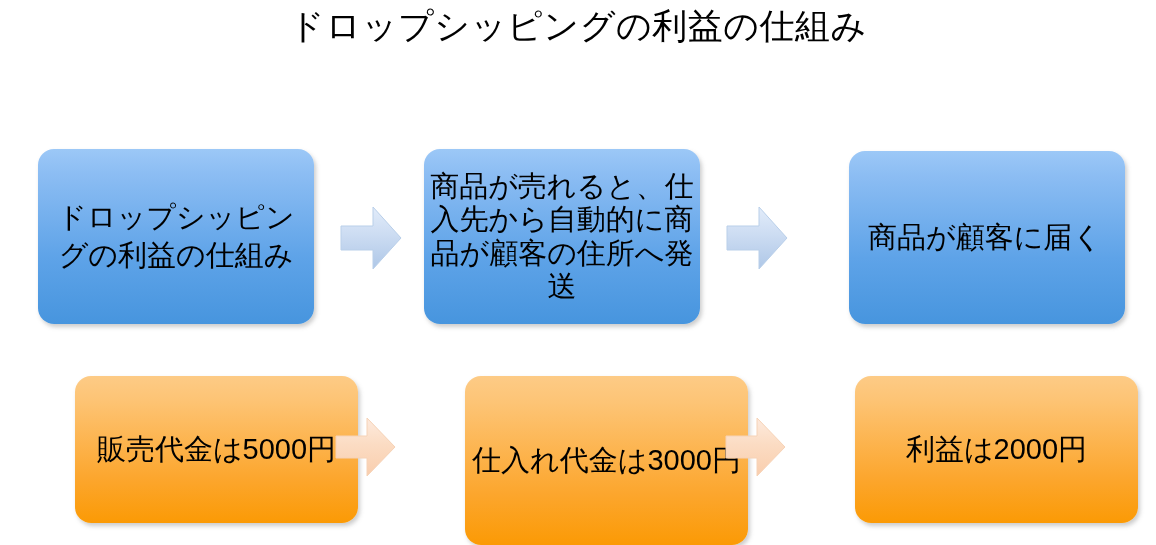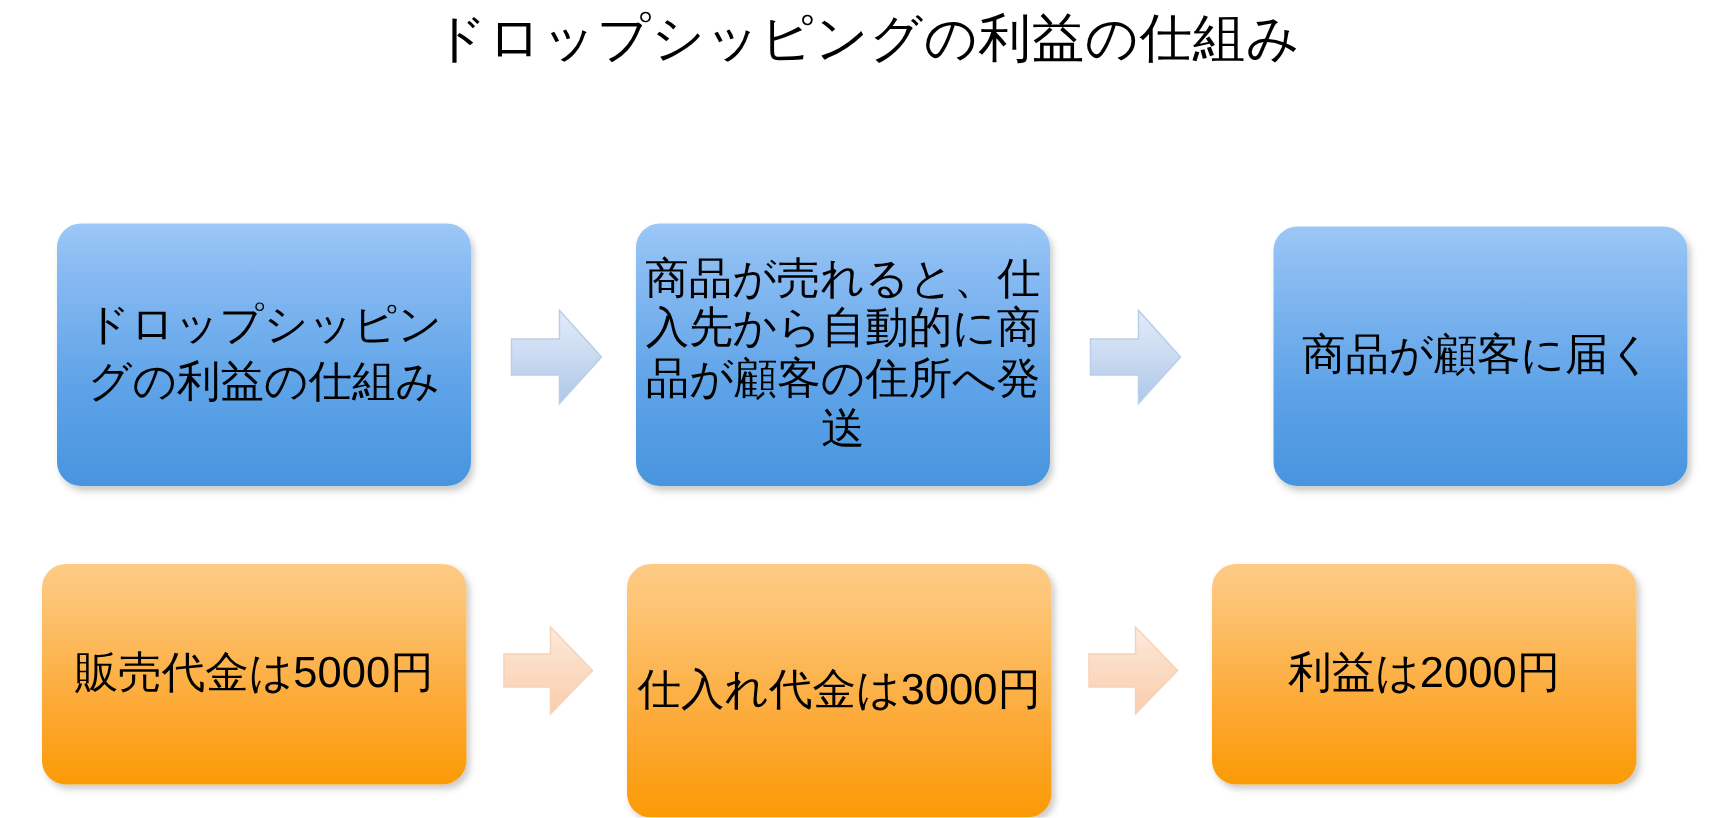--- a/index.html
+++ b/index.html
@@ -52,20 +52,21 @@
     width: 100%;
     padding: 0 6px;
     box-sizing: border-box;
   }
 
   .box.blue {
     background: linear-gradient(to bottom, #9cc8f7 0%, #8cbdf3 14%, #5ea3e8 62%, #4795de 100%);
   }
   .box.orange {
     background: linear-gradient(to bottom, #fdcb86 0%, #fdc475 16%, #fca62d 70%, #fb9a05 100%);
+    margin-left: 47px;
   }
 
   
   .b1 { left: 38px;  top: 149px; width: 276px; height: 175px; font-size: 29px; line-height: 1.30; }
   .b2 { left: 424px; top: 149px; width: 276px; height: 175px; font-size: 29px; line-height: 1.14; }
   .b3 { left: 849px; top: 151px; width: 276px; height: 173px; font-size: 29px; line-height: 1.30; }
 
   
   .o1 { left: 28px;  top: 376px; width: 283px; height: 147px; font-size: 29px; line-height: 1.30; }
   .o2 { left: 418px; top: 376px; width: 283px; height: 169px; font-size: 29px; line-height: 1.30; }

